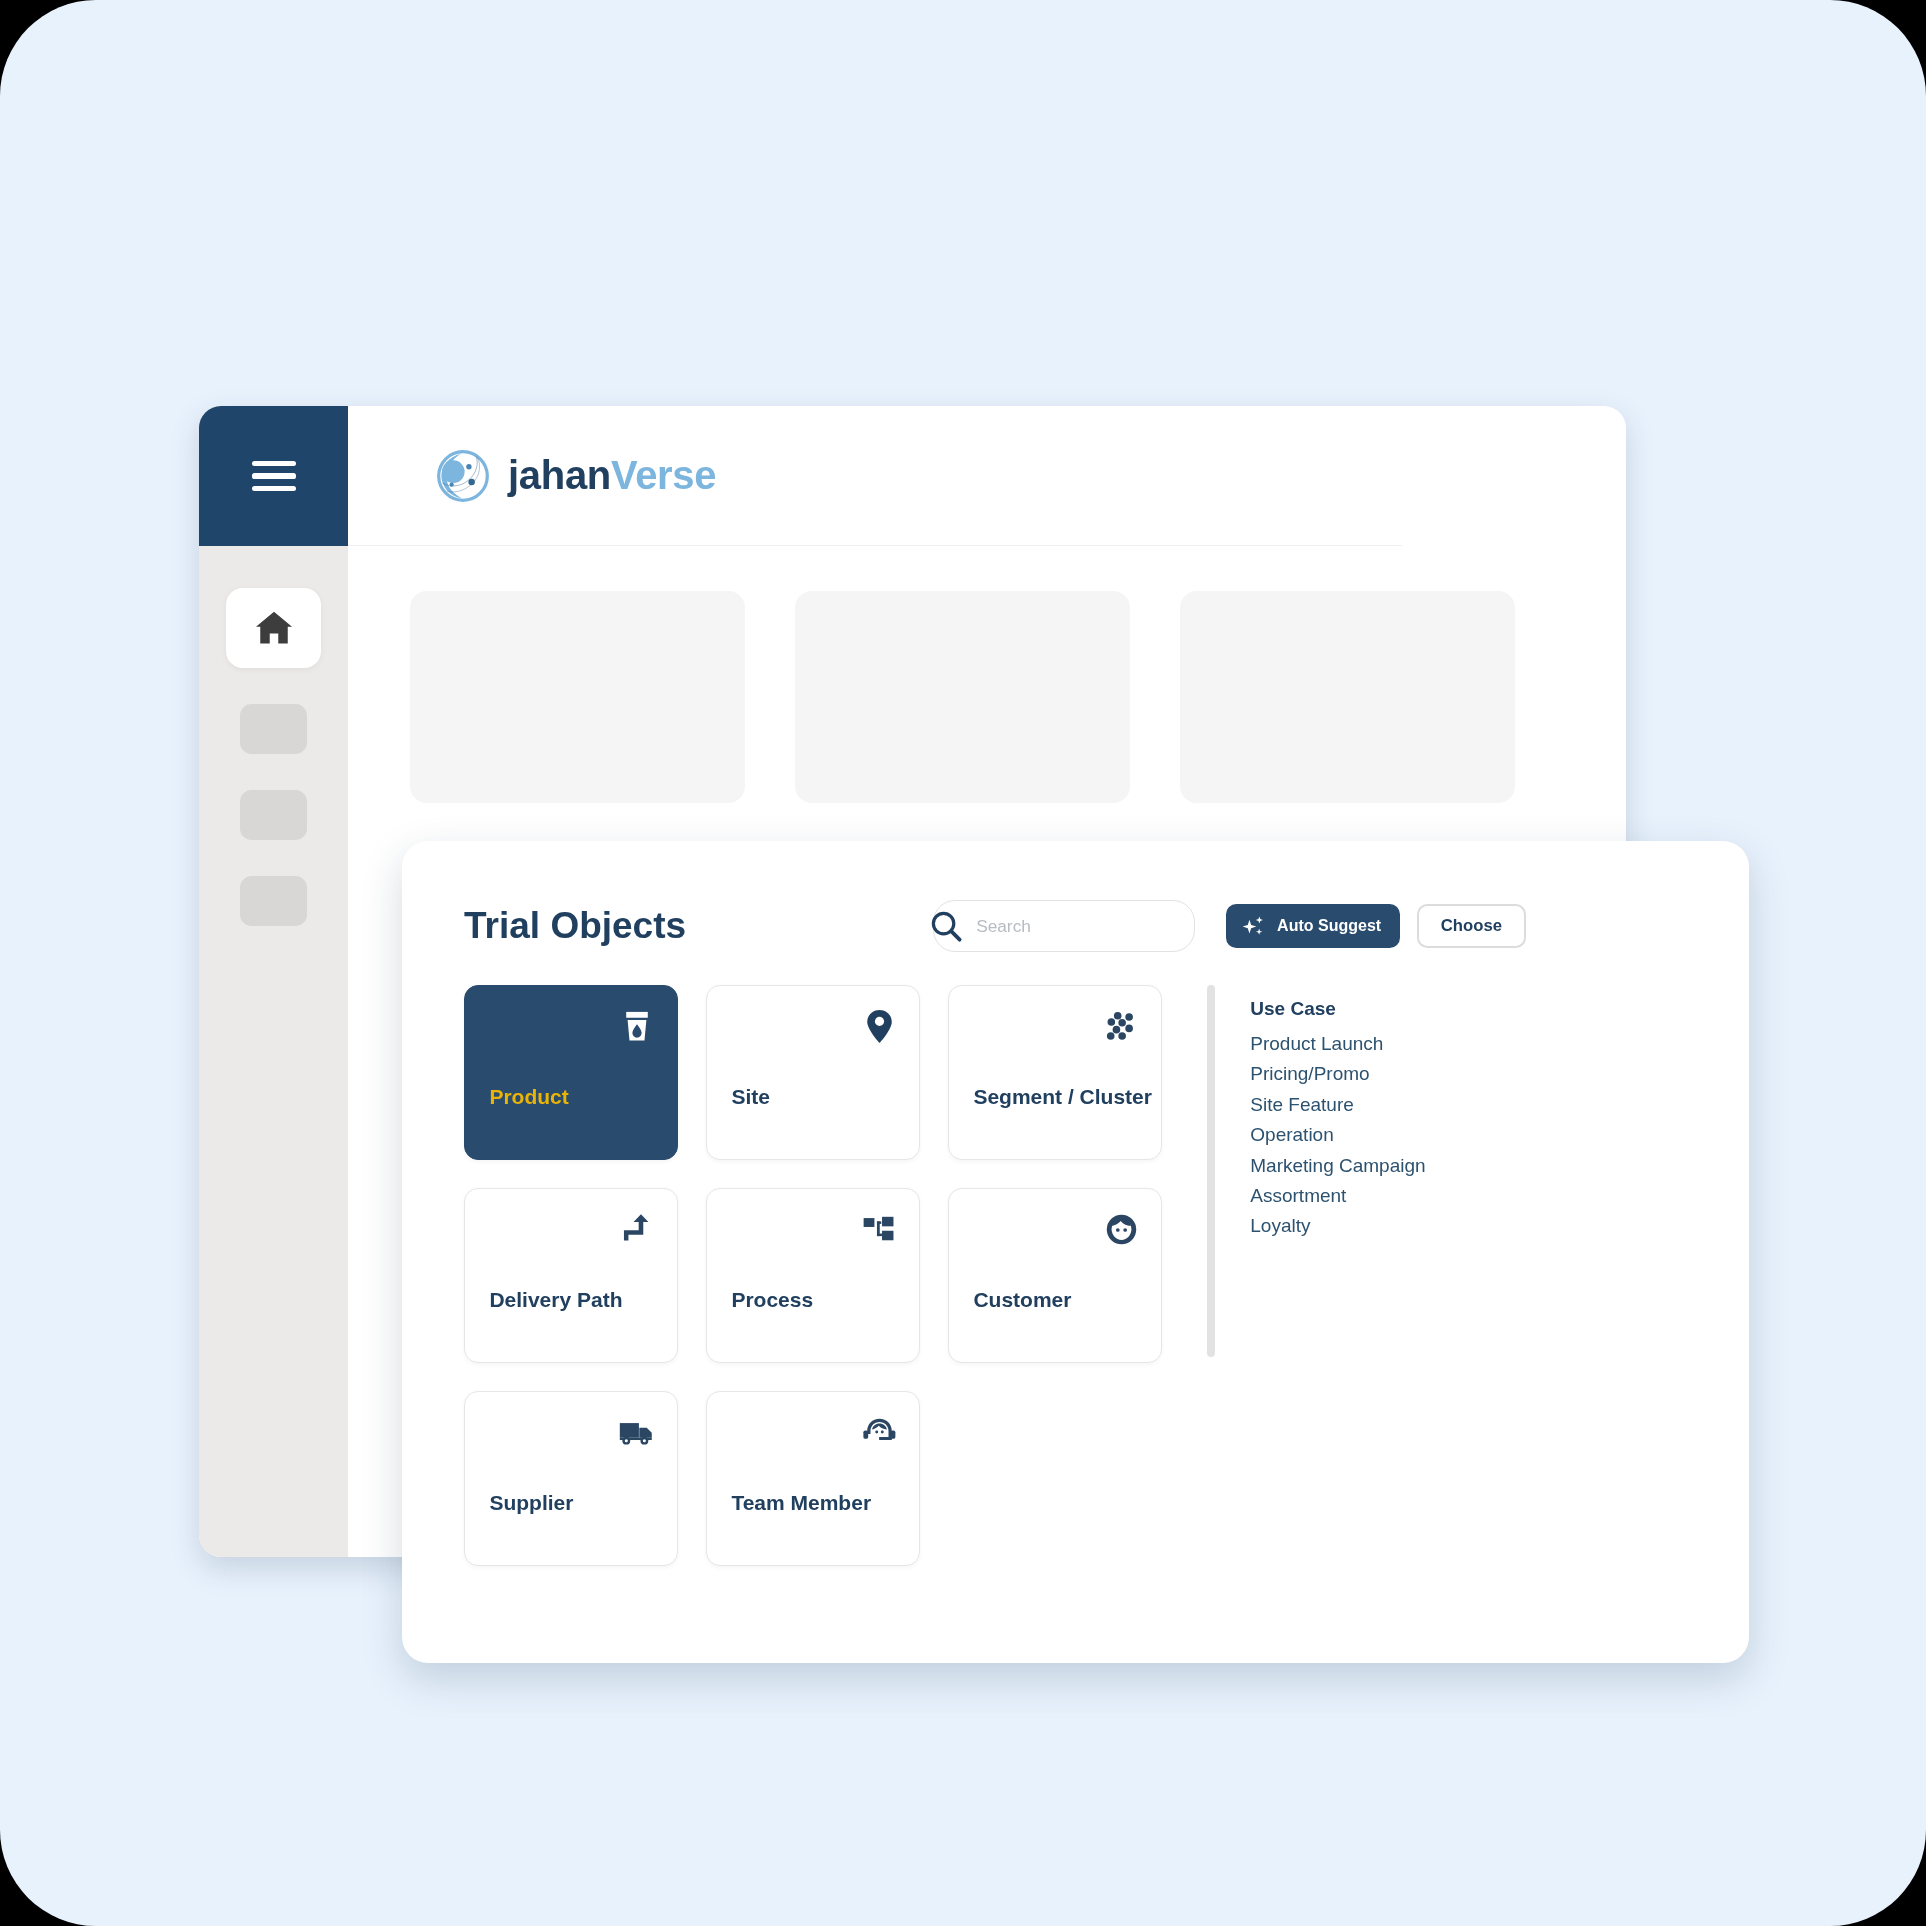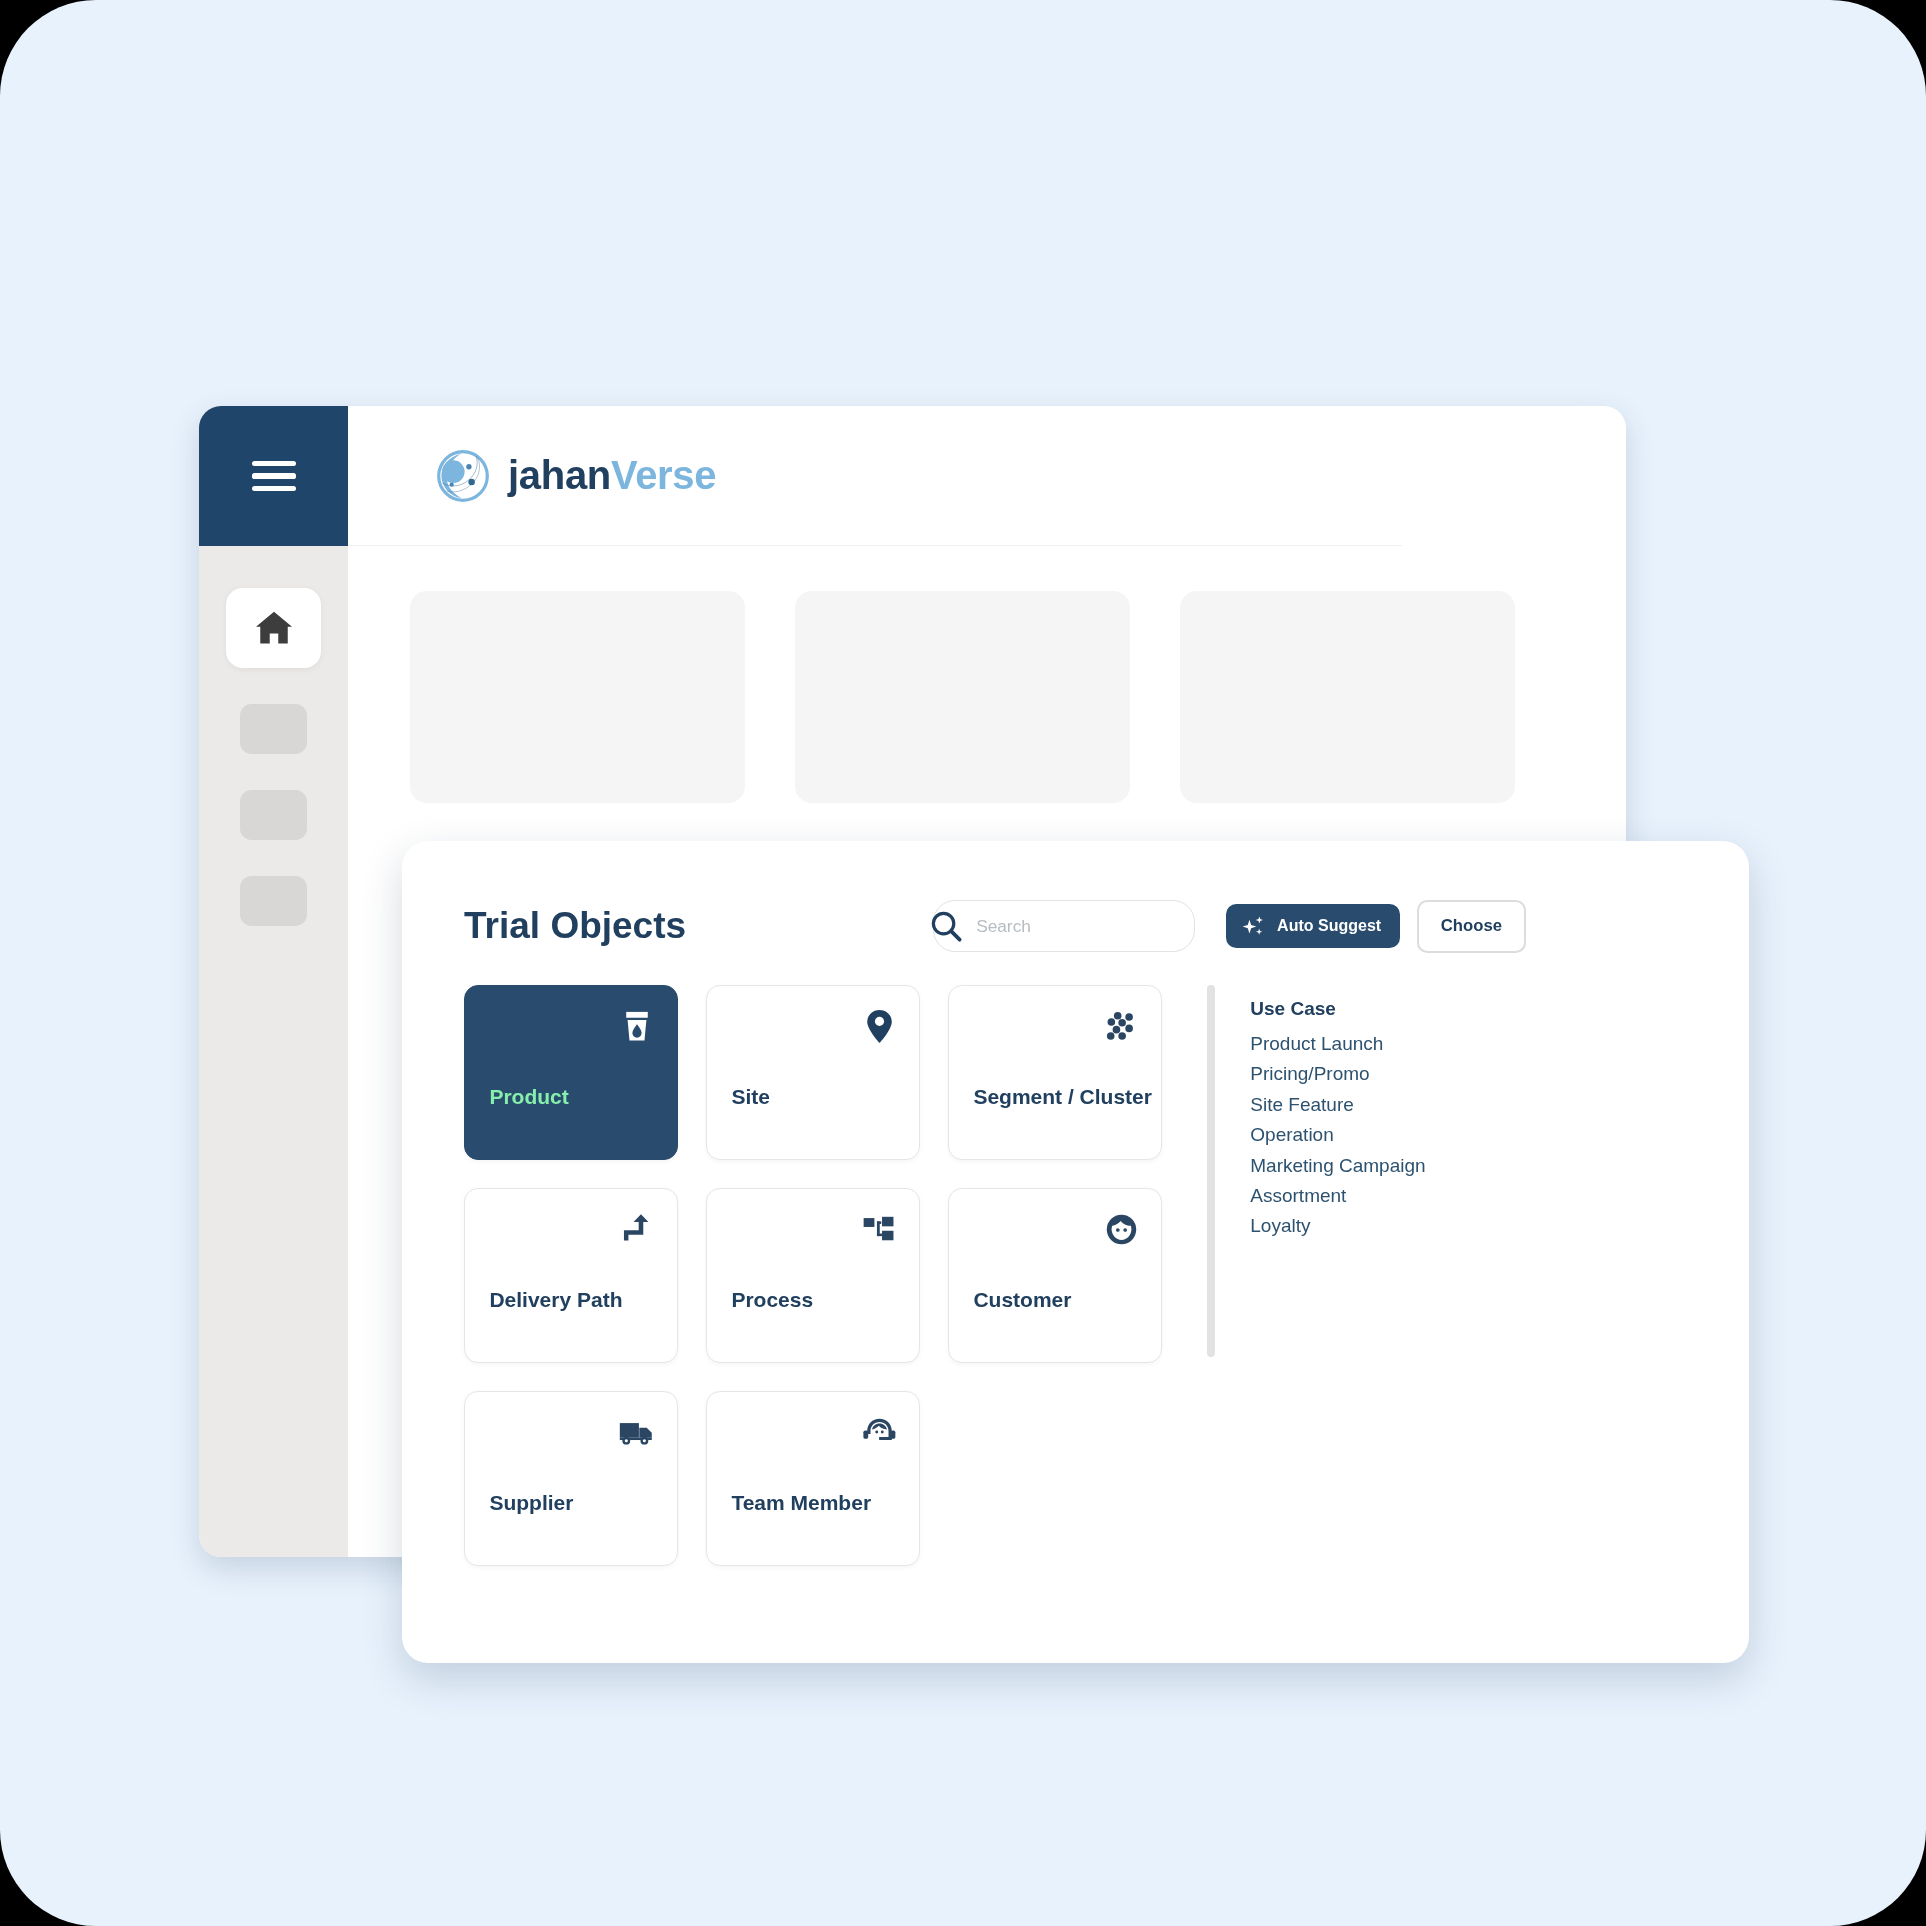--- a/index.html
+++ b/index.html
@@ -214,21 +214,21 @@
     gap: 10.3px;
     font-family: "Liberation Sans", sans-serif;
     font-size: 16px;
     font-weight: bold;
     cursor: pointer;
     white-space: nowrap;
     margin-left: 14px;
   }
 
   .btn-choose {
-    height: 53px;
+    height: 44px;
     background: #ffffff;
     color: #21405f;
     border: 2.6px solid #dcdcdc;
     border-radius: 10.3px;
     padding: 0 22px;
     font-family: "Liberation Sans", sans-serif;
     font-size: 16.7px;
     font-weight: bold;
     cursor: pointer;
     white-space: nowrap;
@@ -275,21 +275,21 @@
 
   .card-label {
     position: absolute;
     left: 24.4px;
     bottom: 50px;
     font-size: 21px;
     font-weight: bold;
     color: #21405f;
     white-space: nowrap;
   }
-  .object-card.selected .card-label { color: #86efac; }
+  .object-card.selected .card-label { color: #eab308; }
 
   
   .usecase-wrap {
     display: flex;
     margin-left: 45px;
   }
 
   .usecase-scrollbar {
     width: 8.3px;
     height: 372px;

